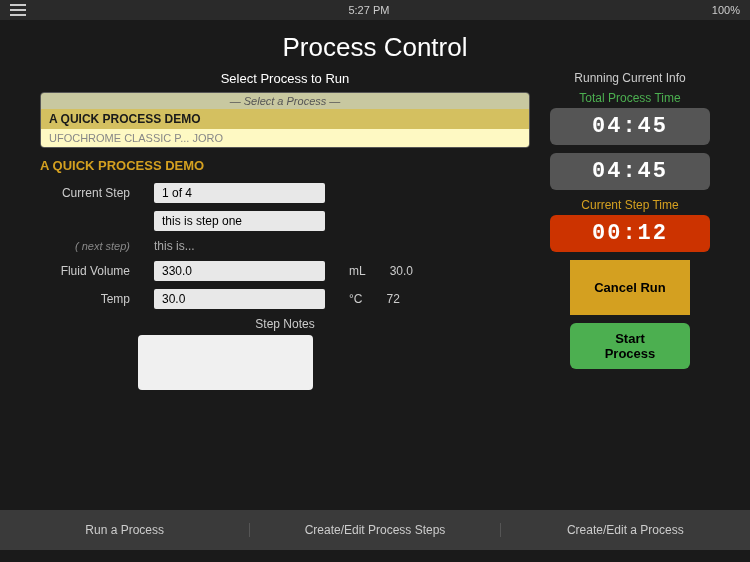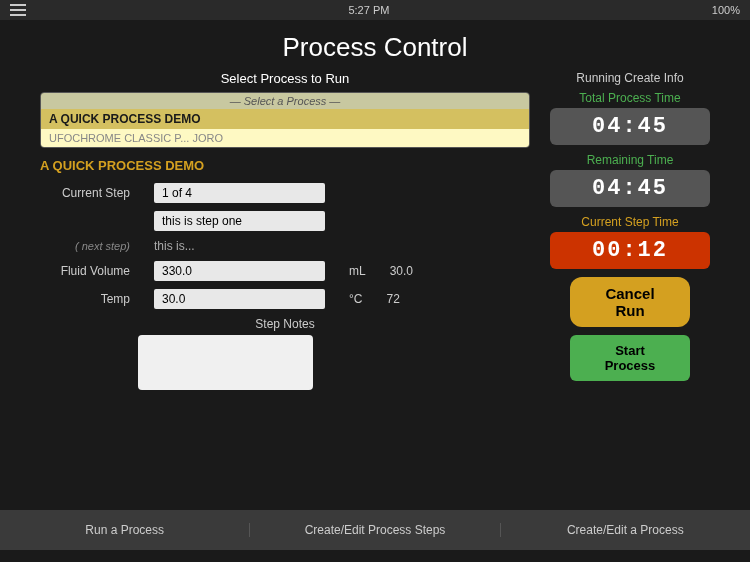--- a/index.html
+++ b/index.html
@@ -216,23 +216,23 @@
     }
 
     .time-display.red {
       background: #cc3300;
     }
 
     .cancel-btn {
       background: #d4a020;
       color: #000;
       border: none;
-      border-radius: 12px;
-      padding: 8px 20px;
-      font-size: 15px;
+      border-radius: 0;
+      padding: 20px 20px;
+      font-size: 13px;
       font-weight: bold;
       cursor: pointer;
       width: 120px;
       margin-bottom: 8px;
       text-align: center;
     }
 
     .start-btn {
       background: #4caf50;
       color: #000;
@@ -337,29 +337,28 @@
       <span class="form-unit">72</span>
     </div>
 
     <div class="step-notes-label">Step Notes</div>
     <div class="step-notes-box"></div>
 
   </div>
 
   <div class="right-panel">
 
-    <div class="running-info-title">Running Create Info</div>
+    <div class="running-info-title">Running Current Info</div>
 
     <div class="time-section">
       <div class="time-section-label">Total Process Time</div>
       <div class="time-display">04:45</div>
     </div>
 
     <div class="time-section">
-      <div class="time-section-label">Remaining Time</div>
       <div class="time-display">04:45</div>
     </div>
 
     <div class="time-section">
       <div class="current-step-time-label">Current Step Time</div>
       <div class="time-display red">00:12</div>
     </div>
 
     <button class="cancel-btn">Cancel Run</button>
 

